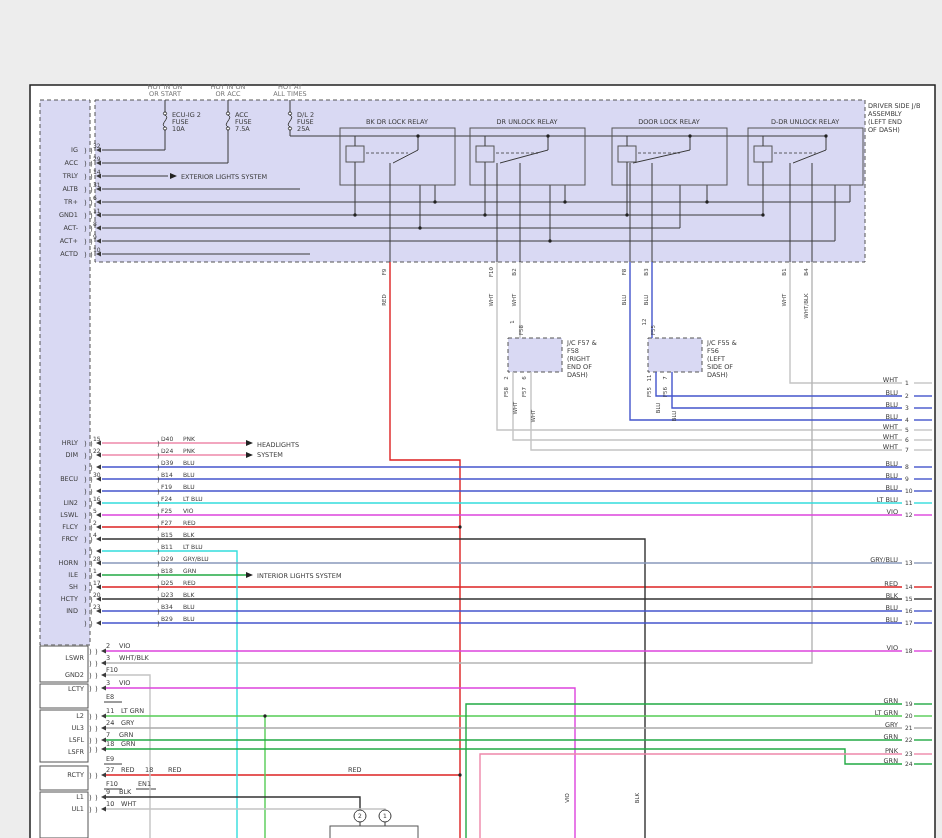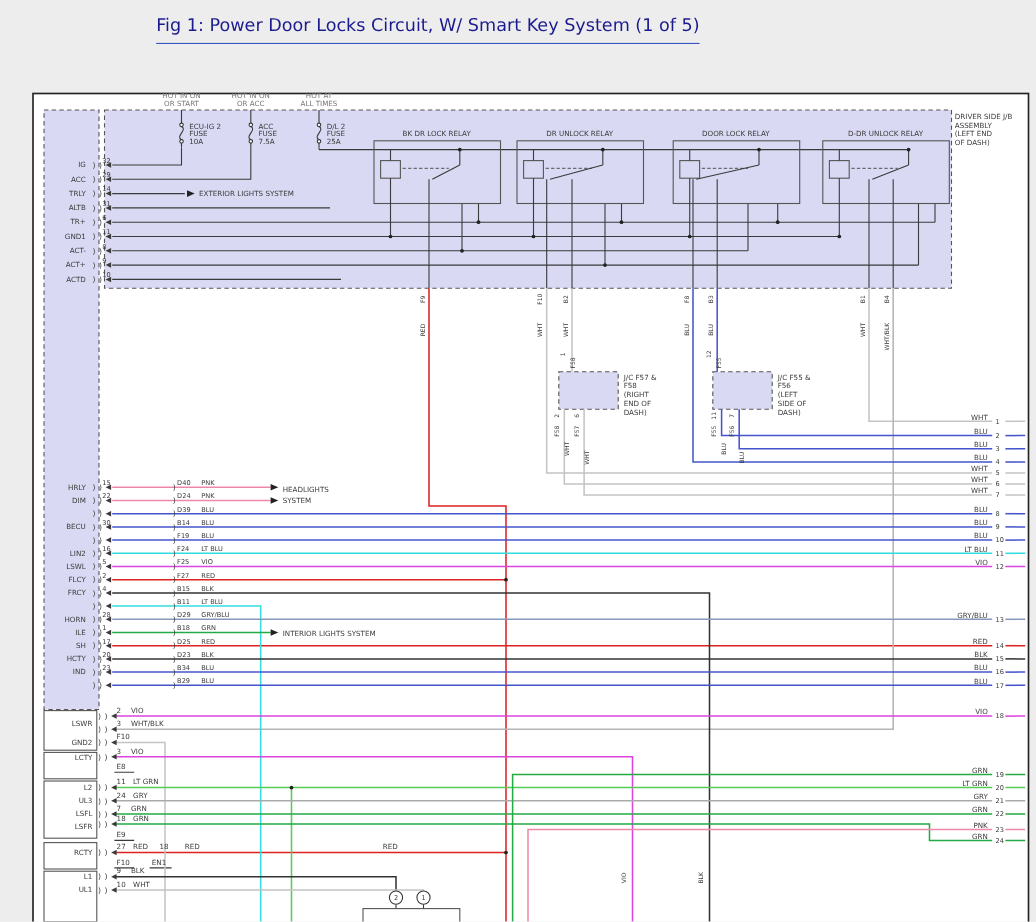--- a/index.html
+++ b/index.html
@@ -7,23 +7,20 @@
   .page{position:relative;width:942px;height:838px;background:#ededed;overflow:hidden;}
   .titlebar{position:absolute;top:0;left:0;width:100%;height:56px;background:#ededed;}
   .fig-title{position:absolute;left:142px;top:13px;font-size:16px;color:#1b1b8f;
              border-bottom:1px solid #3a56c4;padding-bottom:7px;white-space:nowrap;}
   svg text{font-family:"DejaVu Sans","Liberation Sans",sans-serif;}
 </style>
 </head>
 <body>
 
 <div class="page">
-  <div class="titlebar">
-    <div class="fig-title">Fig 1: Power Door Locks Circuit, W/ Smart Key System (1 of 5)</div>
-  </div>
   <svg width="942" height="838" viewBox="0 0 942 838" style="position:absolute;left:0;top:0;">
       <rect x="30" y="85" width="905" height="790" fill="#ffffff" stroke="#222222" stroke-width="1.5"></rect>
       <rect x="40" y="100" width="50" height="545" fill="#d9d9f3" stroke="#555" stroke-width="1" stroke-dasharray="4,3"></rect>
       <rect x="95" y="100" width="770" height="162" fill="#d9d9f3" stroke="#555" stroke-width="1" stroke-dasharray="4,3"></rect>
       <rect x="508" y="338" width="54" height="34" fill="#d9d9f3" stroke="#555" stroke-width="1" stroke-dasharray="4,3"></rect>
       <rect x="648" y="338" width="54" height="34" fill="#d9d9f3" stroke="#555" stroke-width="1" stroke-dasharray="4,3"></rect>
       <rect x="40" y="646" width="48" height="36" fill="#ffffff" stroke="#555" stroke-width="1"></rect>
       <rect x="40" y="684" width="48" height="24" fill="#ffffff" stroke="#555" stroke-width="1"></rect>
       <rect x="40" y="710" width="48" height="52" fill="#ffffff" stroke="#555" stroke-width="1"></rect>
       <rect x="40" y="766" width="48" height="24" fill="#ffffff" stroke="#555" stroke-width="1"></rect>

